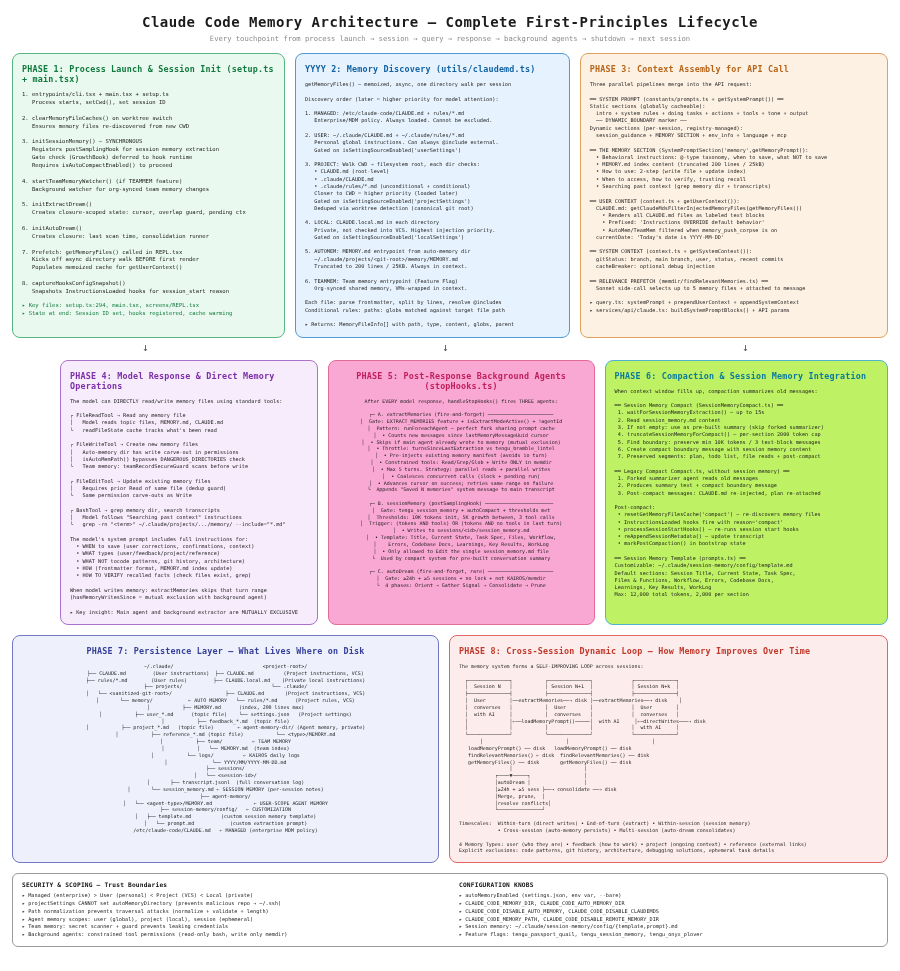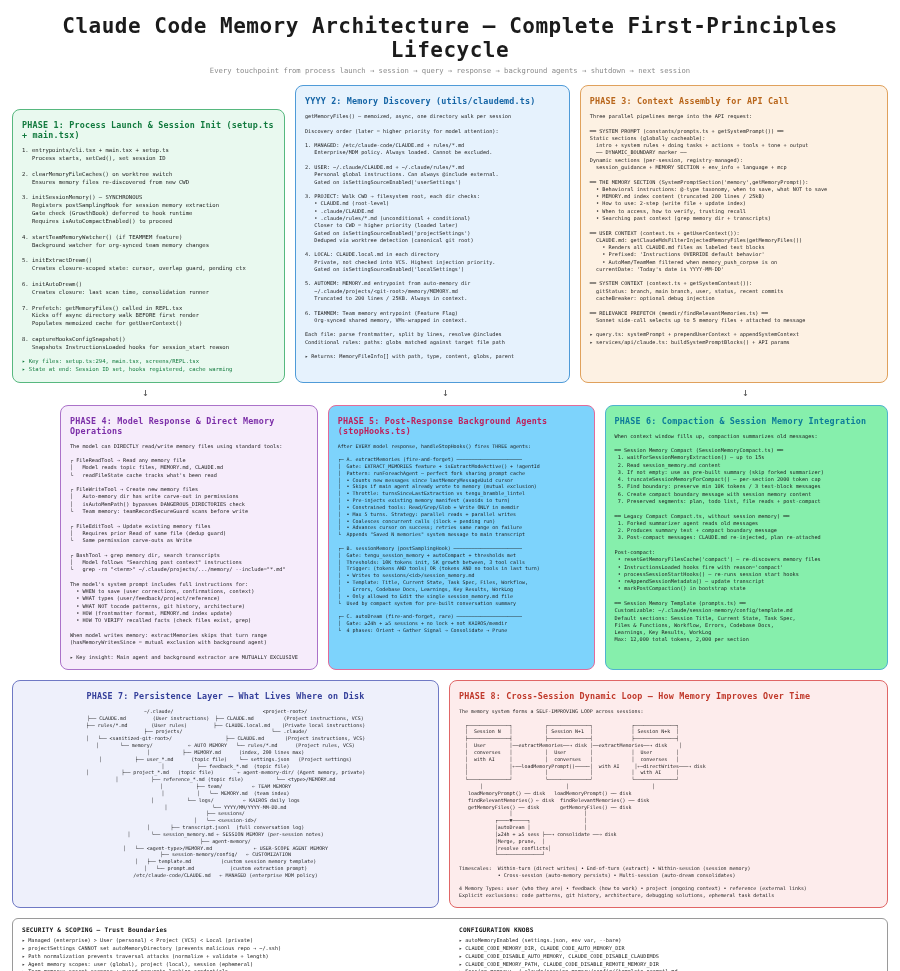--- a/index.html
+++ b/index.html
@@ -8,21 +8,21 @@
     width: 900px;
     background: #ffffff;
     font-family: "DejaVu Sans Mono", monospace;
     color: #1a1a1a;
   }
   .page { width:900px; position:relative; padding: 10px 12px 8px 12px; }
 
   .title {
     text-align:center;
     font-family:"DejaVu Sans Mono", monospace;
-    font-size:21px;
+    font-size:14px;
     font-weight:700;
     letter-spacing:0.5px;
     color:#1b1b1b;
     margin: 4px 0 4px 0;
   }
   .subtitle {
     text-align:center;
     font-size:7.2px;
     color:#8a8a8a;
     margin-bottom:10px;
@@ -49,31 +49,31 @@
     font-family:"DejaVu Sans Mono", monospace;
     font-size:5.55px;
     line-height:1.42;
     white-space:pre;
     color:#1c1c1c;
   }
   pre.tiny { font-size:5.2px; line-height:1.4; }
   pre.xtiny { font-size:4.95px; line-height:1.38; }
 
   
-  .p1 { background:#e9f9ef; border-color:#57b87f;margin-top:24px; }
+  .p1 { background:#e9f9ef; border-color:#57b87f; }
   .p1 h3 { color:#127a3e; }
   .p2 { background:#e6f2fd; border-color:#4f9bd8; }
   .p2 h3 { color:#1464a5; }
   .p3 { background:#fdf1e3; border-color:#e0a15c; }
   .p3 h3 { color:#b8651a; }
   .p4 { background:#f6ecfb; border-color:#ab72c9;margin-left:48px; }
   .p4 h3 { color:#7c2fa8; }
-  .p5 { background:#7dd3fc; border-color:#e26b9a; }
+  .p5 { background:#f9a8d4; border-color:#e26b9a;text-align:center; }
   .p5 h3 { color:#c01f5b; }
-  .p6 { background:#86efac; border-color:#4fb3cf; }
+  .p6 { background:#bef264; border-color:#4fb3cf; }
   .p6 h3 { color:#0d7b99; }
   .p7 { background:#eef0fb; border-color:#6f79c4; }
   .p7 h3 { color:#35409b; }
   .p8 { background:#fdecec; border-color:#e06666; }
   .p8 h3 { color:#c0392b; }
 
   .footer {
     border:1.3px solid #9a9a9a;
     border-radius:6px;
     background:#ffffff;

